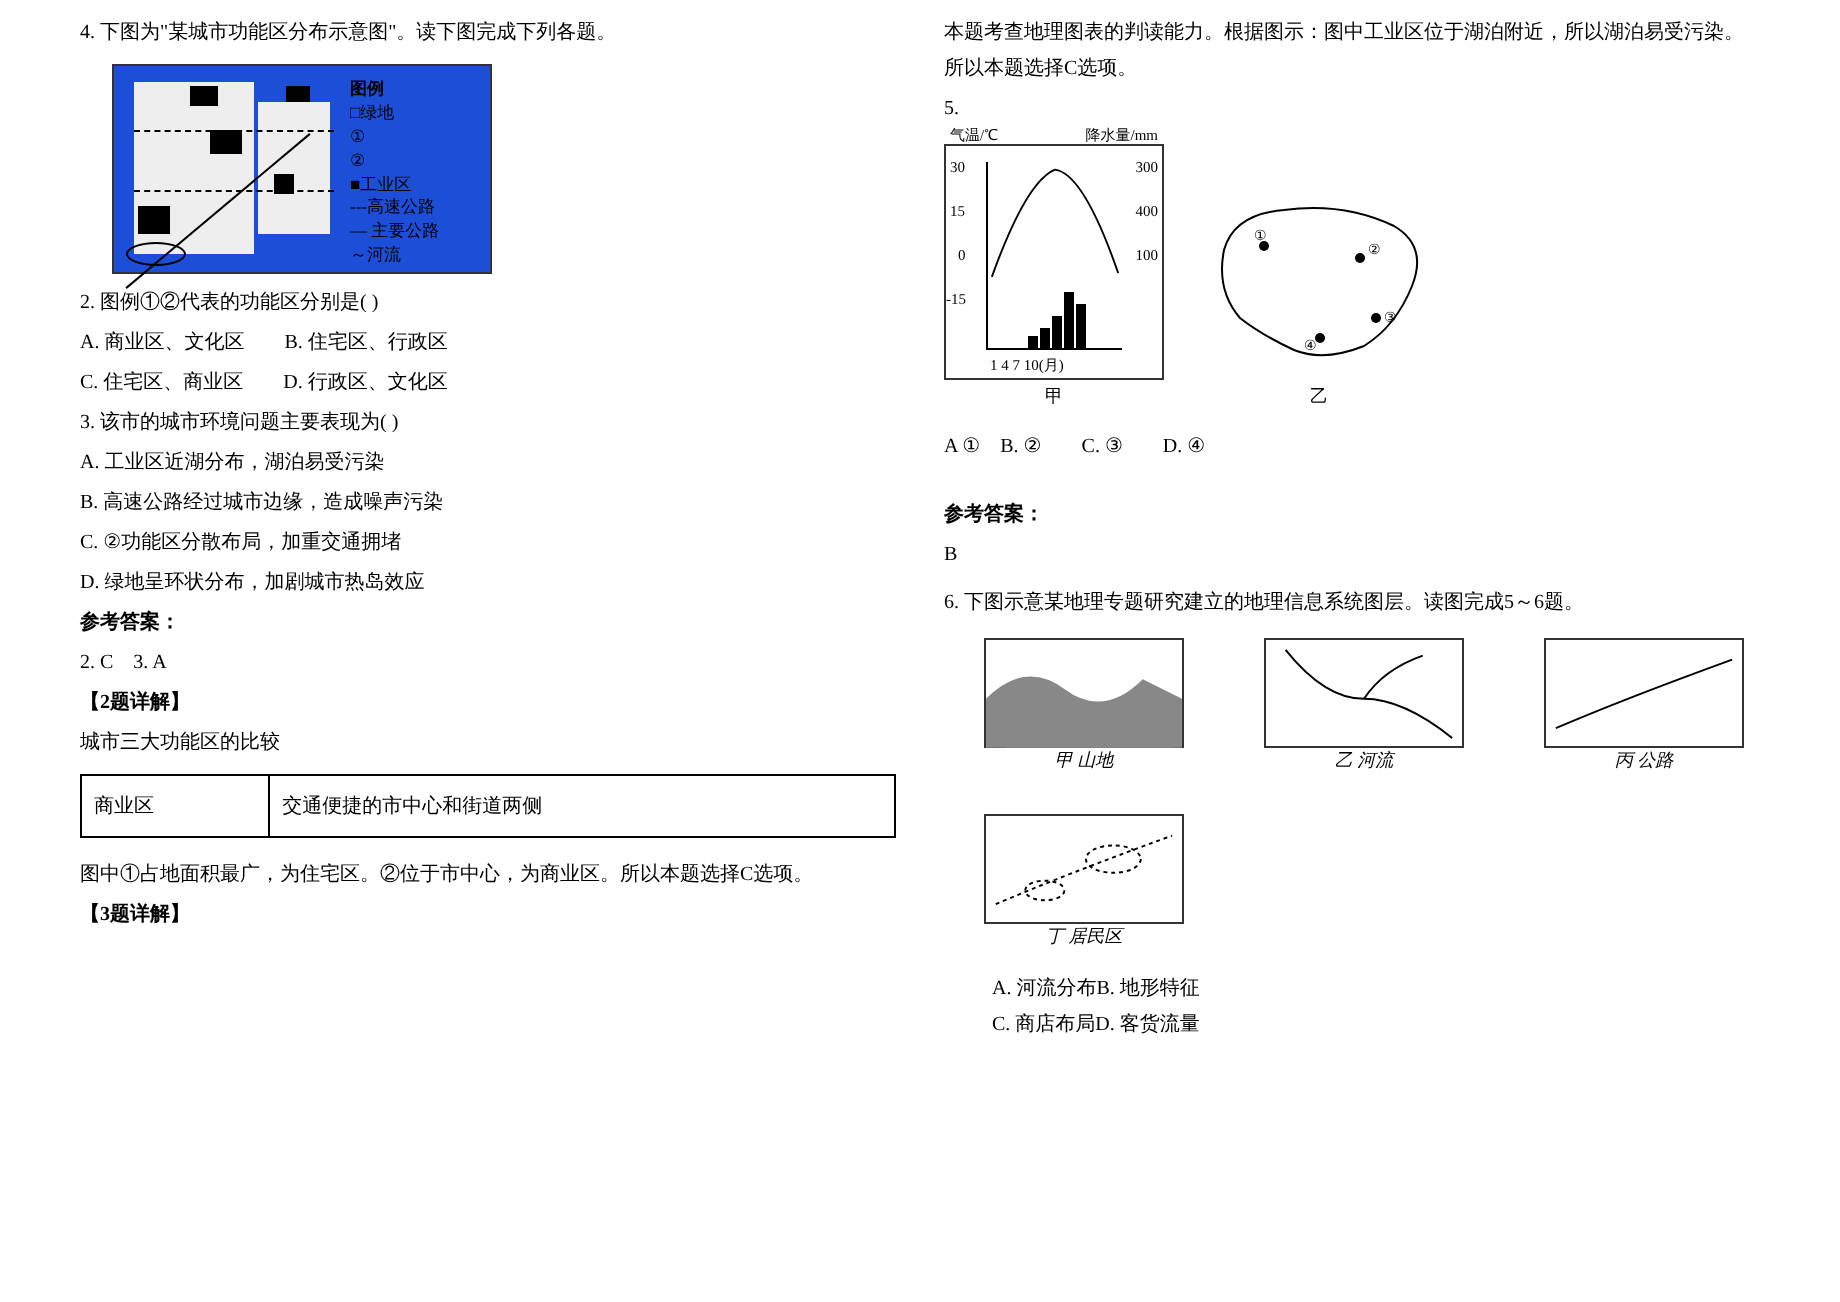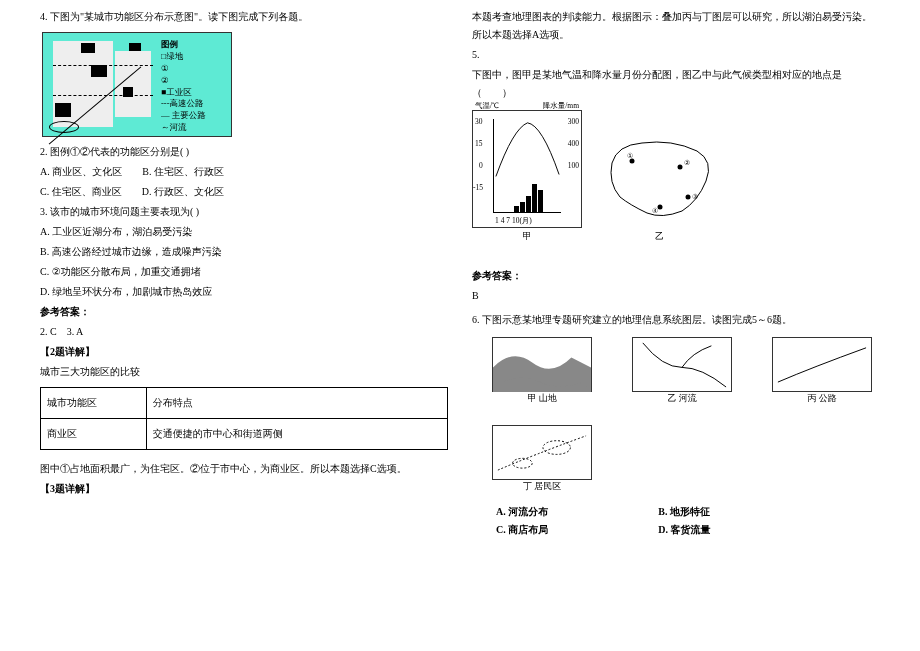--- a/index.html
+++ b/index.html
@@ -12,21 +12,21 @@
       color: #000;
       display: flex;
       padding: 8px 28px;
     }
     .col { flex: 1; padding: 0 12px; }
     .col-left { border-right: none; }
     .line { line-height: 1.8; margin-bottom: 2px; }
     .bold { font-weight: bold; }
     .q4-figure {
       width: 190px; height: 105px; border: 1px solid #333;
-      margin: 6px 2px; position: relative; background: #5eead4;
+      margin: 6px 16px; position: relative; background: #1d4ed8;
     }
     .legend-box {
       position: absolute; right: 4px; top: 4px; width: 68px;
       font-size: 8.5px; line-height: 1.4; padding: 2px;
     }
     .map-area { position: absolute; left: 2px; top: 2px; width: 114px; height: 99px; }
     .map-area .grey { position:absolute; background:#eee; }
     .map-area .river { position:absolute; border-top:1.5px solid #000; transform:rotate(-40deg); width:120px; left:-10px; top:70px;}
     .map-area .road { position:absolute; border-top:1px dashed #000; width:100px; }
     .blk { position:absolute; background:#000; }
@@ -34,23 +34,23 @@
       width: 100%; border-collapse: collapse; margin: 6px 0 10px 0;
       font-size: 10px;
     }
     table.cmp td, table.cmp th {
       border: 1px solid #000; padding: 8px 6px; text-align: left;
     }
     .climate-fig { display:flex; gap:20px; margin:8px 0 10px 0; align-items:flex-end;}
     .climate-box { width:110px; height:118px; border:1px solid #333; position:relative; font-size:7.5px;}
     .china-box { width:115px; height:95px; position:relative;}
     .layers { display:flex; flex-wrap:wrap; gap:20px 40px; margin:8px 0 12px 20px;}
-    .layer-item { display:flex; flex-direction:column; align-items:center; font-size:9px;}
+    .layer-item { display:flex; flex-direction:column; align-items:center; font-size:9px;font-style:italic;}
     .layer-box { width:100px; height:55px; border:1px solid #333; position:relative; background:#fff;}
-    .opt-row { display:flex; gap:110px; margin:4px 0 4px 24px;font-weight:bold;}
+    .opt-row { display:flex; margin:4px 0 4px 24px;}
     .axis-label{position:absolute; font-size:7.5px;}
   </style>
 </head>
 <body>
 
 <div class="col col-left">
   <div class="line">4. 下图为"某城市功能区分布示意图"。读下图完成下列各题。</div>
 
   <div class="q4-figure">
     <div class="map-area">
@@ -86,39 +86,34 @@
   <div class="line">B. 高速公路经过城市边缘，造成噪声污染</div>
   <div class="line">C. ②功能区分散布局，加重交通拥堵</div>
   <div class="line">D. 绿地呈环状分布，加剧城市热岛效应</div>
   <div class="line bold">参考答案：</div>
   <div class="line">2. C　3. A</div>
   <div class="line bold">【2题详解】</div>
   <div class="line">城市三大功能区的比较</div>
 
   <table class="cmp">
     <tbody>
-        <tr>
-      <td style="width:26%">城市功能区</td>
-      <td>分布特点</td>
-    </tr>
     <tr>
       <td>商业区</td>
       <td>交通便捷的市中心和街道两侧</td>
     </tr>
   </tbody>
     </table>
 
   <div class="line">图中①占地面积最广，为住宅区。②位于市中心，为商业区。所以本题选择C选项。</div>
   <div class="line bold">【3题详解】</div>
 </div>
 
 <div class="col">
-  <div class="line">本题考查地理图表的判读能力。根据图示：叠加丙与丁图层可以研究，所以湖泊易受污染。所以本题选择A选项。</div>
+  <div class="line">本题考查地理图表的判读能力。根据图示：图中工业区位于湖泊附近，所以湖泊易受污染。所以本题选择C选项。</div>
   <div class="line">5.</div>
-  <div class="line">下图中，图甲是某地气温和降水量月份分配图，图乙中与此气候类型相对应的地点是（　　）</div>
 
   <div class="climate-fig">
     <div>
       <div class="climate-box">
         <span class="axis-label" style="left:2px;top:-10px">气温/℃</span>
         <span class="axis-label" style="right:2px;top:-10px">降水量/mm</span>
         <span class="axis-label" style="left:2px;top:6px">30</span>
         <span class="axis-label" style="left:2px;top:28px">15</span>
         <span class="axis-label" style="left:6px;top:50px">0</span>
         <span class="axis-label" style="left:0px;top:72px">-15</span>
@@ -150,20 +145,21 @@
           <circle cx="86" cy="64" r="2.5" fill="#000"></circle>
             <text x="90" y="66" font-size="7">③</text>
           <circle cx="58" cy="74" r="2.5" fill="#000"></circle>
             <text x="50" y="80" font-size="7">④</text>
         </svg>
       </div>
       <div style="text-align:center;font-size:9px;margin-top:2px">乙</div>
     </div>
   </div>
 
+  <div class="line">A ①　B. ②　　C. ③　　D. ④</div>
 
   <div style="height:14px"></div>
   <div class="line bold">参考答案：</div>
   <div class="line">B</div>
 
   <div class="line" style="margin-top:6px">6. 下图示意某地理专题研究建立的地理信息系统图层。读图完成5～6题。</div>
 
   <div class="layers">
     <div class="layer-item">
       <div class="layer-box"><svg viewBox="0 0 100 55">

